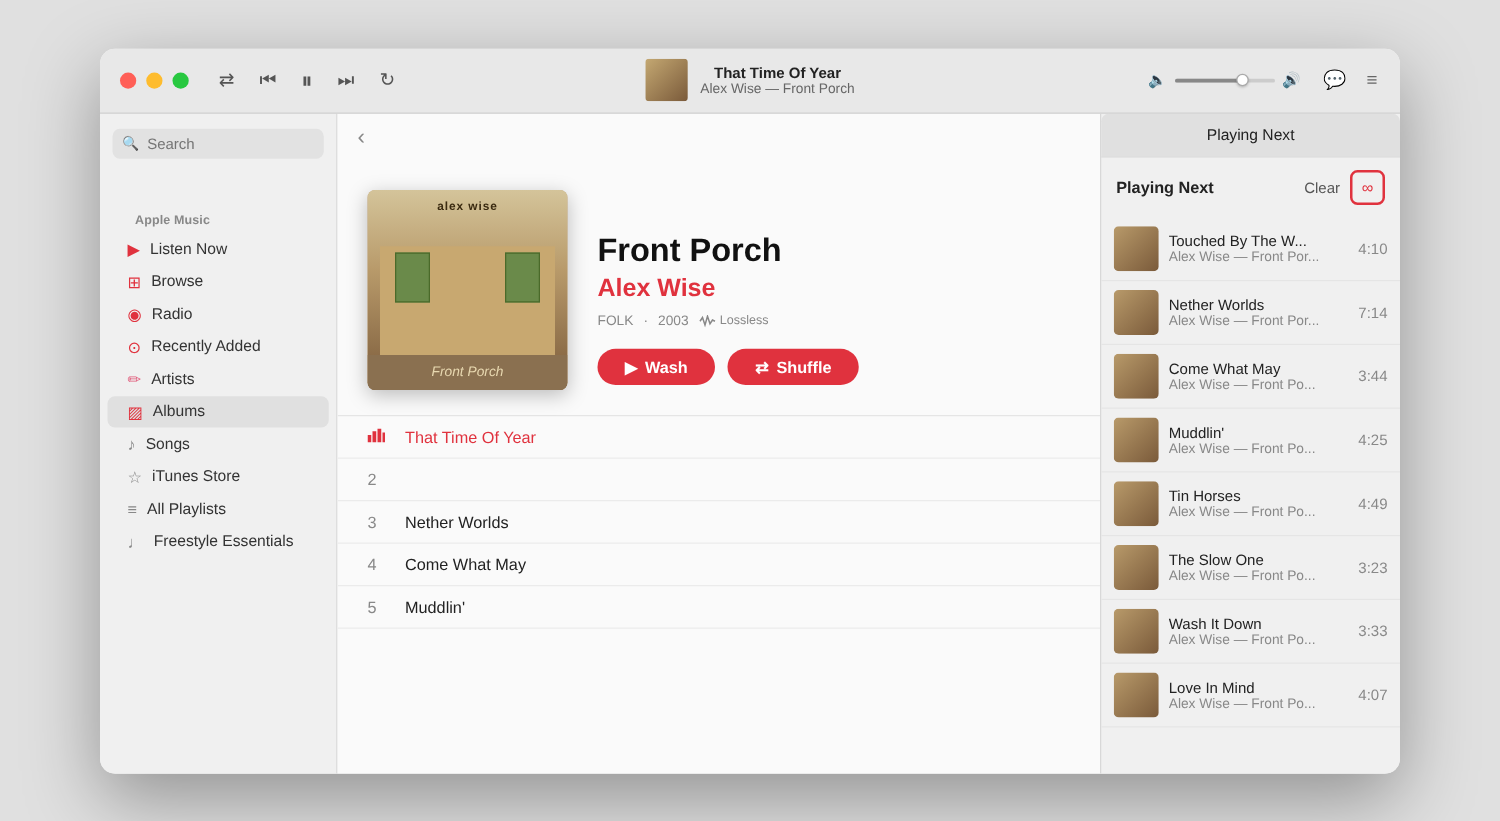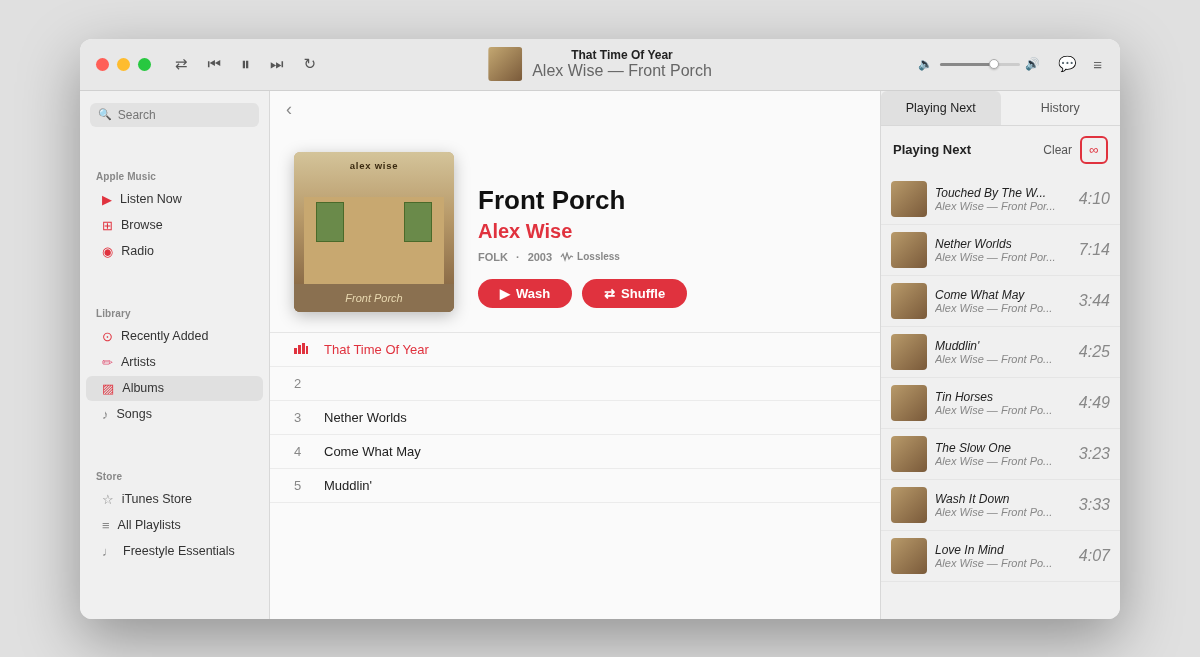--- a/index.html
+++ b/index.html
@@ -78,21 +78,21 @@
     }
     .now-playing-info {
       text-align: center;
     }
     .now-playing-title {
       font-size: 12px;
       font-weight: 600;
       color: #222;
     }
     .now-playing-sub {
-      font-size: 16px;
+      font-size: 11px;
       color: #666;
     }
     .volume-area {
       display: flex;
       align-items: center;
       gap: 6px;
       margin-left: auto;
     }
     .volume-icon { font-size: 12px; color: #666; }
     .volume-slider {
@@ -165,21 +165,21 @@
       font-size: 12px;
       color: #333;
       width: 100%;
     }
     .sidebar-search .search-icon { font-size: 11px; color: #888; }
     .sidebar-section-label {
       font-size: 10px;
       font-weight: 700;
       color: #888;
       text-transform: none;
-      padding: 4px 16px 4px;
+      padding: 4px 28px 4px;
       letter-spacing: 0.01em;
       margin-top: 40px;
     }
     .sidebar-item {
       display: flex;
       align-items: center;
       gap: 8px;
       padding: 5px 16px;
       font-size: 12.5px;
       color: #333;
@@ -260,21 +260,20 @@
       color: #e0323e;
       margin-bottom: 8px;
     }
     .album-meta {
       font-size: 11px;
       color: #888;
       display: flex;
       align-items: center;
       gap: 8px;
       margin-bottom: 16px;
-      font-weight: bold;
     }
     .lossless-badge {
       display: flex;
       align-items: center;
       gap: 3px;
       font-size: 10px;
       color: #888;
     }
     .album-actions {
       display: flex;
@@ -398,21 +397,20 @@
       cursor: pointer;
       display: flex;
       align-items: center;
       justify-content: center;
       font-size: 13px;
     }
     .queue-list {
       flex: 1;
       overflow-y: auto;
       padding: 4px 0;
-      font-style: italic;
     }
     .queue-item {
       display: flex;
       align-items: center;
       gap: 8px;
       padding: 7px 10px;
       cursor: pointer;
       border-bottom: 1px solid #e5e5e5;
     }
     .queue-thumb {
@@ -438,21 +436,21 @@
       text-overflow: ellipsis;
     }
     .queue-sub {
       font-size: 11px;
       color: #888;
       white-space: nowrap;
       overflow: hidden;
       text-overflow: ellipsis;
     }
     .queue-dur {
-      font-size: 16px;
+      font-size: 12px;
       color: #888;
       flex-shrink: 0;
     }
 
     
     ::-webkit-scrollbar { width: 6px; }
     ::-webkit-scrollbar-track { background: transparent; }
     ::-webkit-scrollbar-thumb { background: #ccc; border-radius: 3px; }
   </style>
 </head>
@@ -514,39 +512,37 @@
       </div>
       <div class="sidebar-item">
         <span class="si-icon si-icon-red">⊞</span>
         <span>Browse</span>
       </div>
       <div class="sidebar-item">
         <span class="si-icon si-icon-red">◉</span>
         <span>Radio</span>
       </div>
 
-      <div class="sidebar-section-label">Library</div>
       <div class="sidebar-item">
         <span class="si-icon si-icon-red">⊙</span>
         <span>Recently Added</span>
       </div>
       <div class="sidebar-item">
         <span class="si-icon si-icon-pink">✏</span>
         <span>Artists</span>
       </div>
       <div class="sidebar-item active">
         <span class="si-icon si-icon-red">▨</span>
         <span>Albums</span>
       </div>
       <div class="sidebar-item">
         <span class="si-icon si-icon-gray">♪</span>
         <span>Songs</span>
       </div>
 
-      <div class="sidebar-section-label">Store</div>
       <div class="sidebar-item">
         <span class="si-icon si-icon-gray">☆</span>
         <span>iTunes Store</span>
       </div>
 
       <div class="sidebar-item">
         <span class="si-icon si-icon-gray">≡</span>
         <span>All Playlists</span>
       </div>
       <div class="sidebar-item">
@@ -630,21 +626,20 @@
         <div class="track-row">
           <div class="track-num">5</div>
           <div class="track-name">Muddlin'</div>
         </div>
       </div>
     </div>
 
     <div class="right-panel">
       <div class="right-panel-tabs">
         <button class="right-tab active">Playing Next</button>
-        <button class="right-tab">History</button>
       </div>
 
       <div class="playing-next-header">
         <span class="playing-next-label">Playing Next</span>
         <div style="display:flex;align-items:center;gap:8px;">
           <button class="clear-btn">Clear</button>
           <button class="infinity-btn">∞</button>
         </div>
       </div>
 

